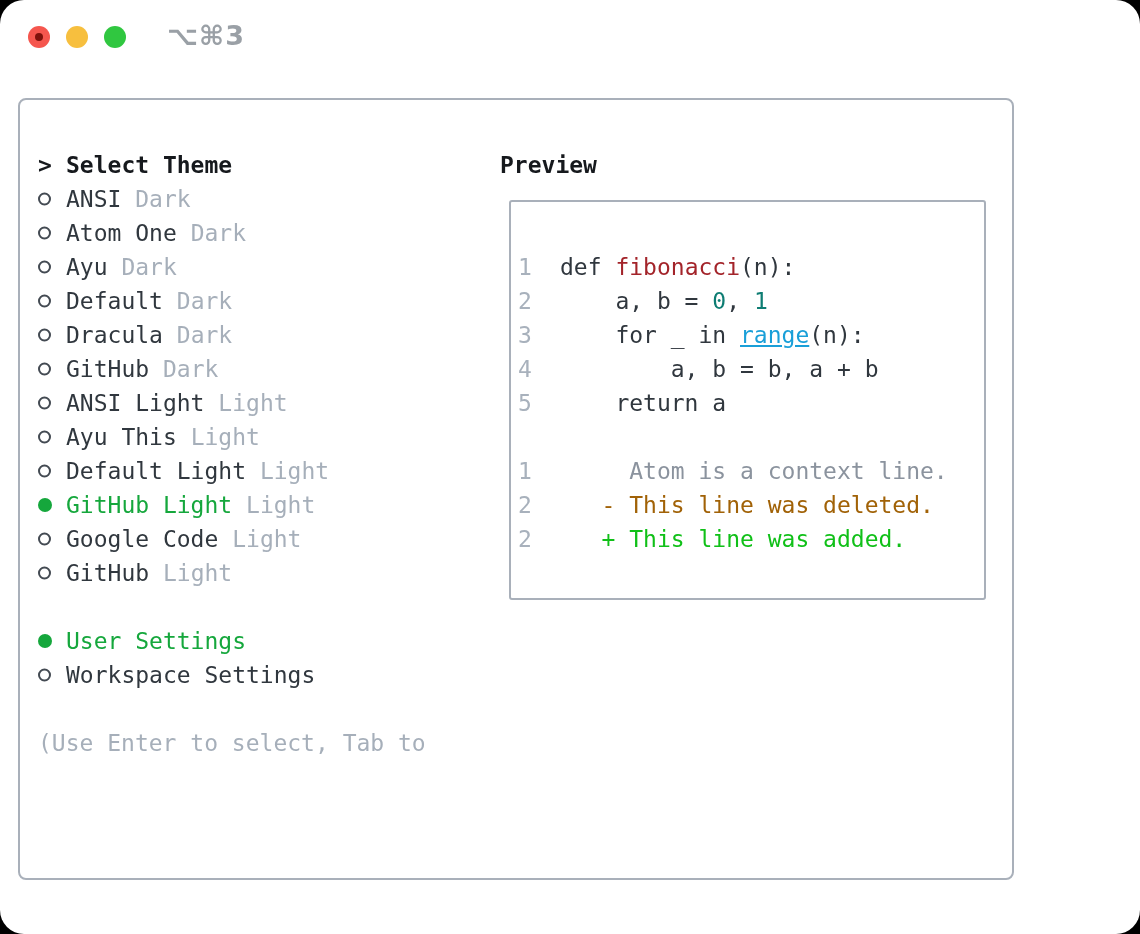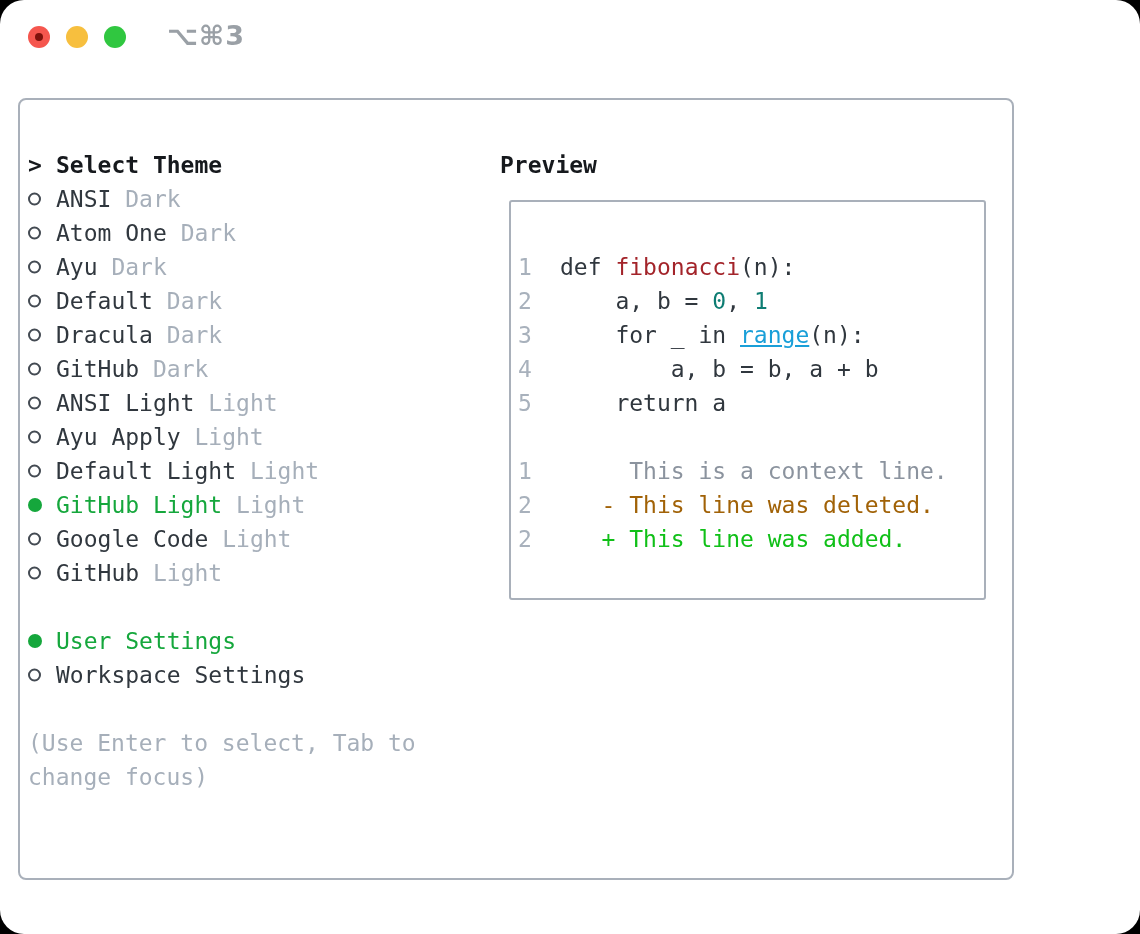--- a/index.html
+++ b/index.html
@@ -24,21 +24,21 @@
     font-size:27px; font-weight:bold; color:#9aa0a6; letter-spacing:1px;
   }
   
   .panel {
     position:absolute; left:18px; top:98px; width:996px; height:782px;
     border:2px solid #a9b0ba; border-radius:8px; background:#fff;
   }
   .row { height:34px; line-height:34px; font-size:23px; white-space:pre; }
   .spacer { height:34px; }
   
-  .left-col { position:absolute; left:8px; top:48px; }
+  .left-col { position:absolute; left:18px; top:48px; }
   .bold { font-weight:bold; color:#16191d; }
   .pointer { display:inline-block; width:28px; font-weight:bold; color:#16191d; }
   .bullet { display:inline-block; width:28px; position:relative; vertical-align:top; height:34px; }
   .bullet::before {
     content:''; position:absolute; left:0; top:50%; transform:translateY(-50%);
     width:9px; height:9px; border:2.5px solid #434a52; border-radius:50%; background:#fff;
   }
   .item.selected .bullet::before { width:14px; height:14px; border:none; background:#15a73c; }
   .indent { display:inline-block; width:28px; }
   .name { color:#30373e; }
@@ -81,45 +81,44 @@
     <div class="left-col">
       <div class="row"><span class="pointer">&gt;</span><span class="bold">Select Theme</span></div>
 
       <div class="row item"><span class="bullet"></span><span class="name">ANSI</span><span> </span><span class="variant">Dark</span></div>
       <div class="row item"><span class="bullet"></span><span class="name">Atom One</span><span> </span><span class="variant">Dark</span></div>
       <div class="row item"><span class="bullet"></span><span class="name">Ayu</span><span> </span><span class="variant">Dark</span></div>
       <div class="row item"><span class="bullet"></span><span class="name">Default</span><span> </span><span class="variant">Dark</span></div>
       <div class="row item"><span class="bullet"></span><span class="name">Dracula</span><span> </span><span class="variant">Dark</span></div>
       <div class="row item"><span class="bullet"></span><span class="name">GitHub</span><span> </span><span class="variant">Dark</span></div>
       <div class="row item"><span class="bullet"></span><span class="name">ANSI Light</span><span> </span><span class="variant">Light</span></div>
-      <div class="row item"><span class="bullet"></span><span class="name">Ayu Apply</span><span> </span><span class="variant">Light</span></div>
+      <div class="row item"><span class="bullet"></span><span class="name">Ayu This</span><span> </span><span class="variant">Light</span></div>
       <div class="row item"><span class="bullet"></span><span class="name">Default Light</span><span> </span><span class="variant">Light</span></div>
       <div class="row item selected"><span class="bullet"></span><span class="name">GitHub Light</span><span> </span><span class="variant">Light</span></div>
       <div class="row item"><span class="bullet"></span><span class="name">Google Code</span><span> </span><span class="variant">Light</span></div>
       <div class="row item"><span class="bullet"></span><span class="name">GitHub</span><span> </span><span class="variant">Light</span></div>
 
       <div class="spacer"></div>
 
       <div class="row item selected"><span class="bullet"></span><span class="name">User Settings</span></div>
       <div class="row item"><span class="bullet"></span><span class="name">Workspace Settings</span></div>
 
       <div class="spacer"></div>
 
       <div class="row hint">(Use Enter to select, Tab to</div>
-      <div class="row hint">change focus)</div>
     </div>
 
     <div class="row bold preview-label">Preview</div>
 
     <div class="preview-box">
       <div class="pline"><span class="ln">1</span><span class="plain">def </span><span class="func">fibonacci</span><span class="plain">(n):</span></div>
       <div class="pline"><span class="ln">2</span><span class="plain">    a, b = </span><span class="number">0</span><span class="plain">, </span><span class="number">1</span></div>
       <div class="pline"><span class="ln">3</span><span class="plain">    for _ in </span><span class="builtin">range</span><span class="plain">(n):</span></div>
       <div class="pline"><span class="ln">4</span><span class="plain">        a, b = b, a + b</span></div>
       <div class="pline"><span class="ln">5</span><span class="plain">    return a</span></div>
       <div class="pline"></div>
-      <div class="pline"><span class="ln">1</span><span class="context">     This is a context line.</span></div>
+      <div class="pline"><span class="ln">1</span><span class="context">     Atom is a context line.</span></div>
       <div class="pline"><span class="ln">2</span><span class="deleted">   - This line was deleted.</span></div>
       <div class="pline"><span class="ln">2</span><span class="added">   + This line was added.</span></div>
     </div>
 
   </div>
 </div>
 
 </body></html>

